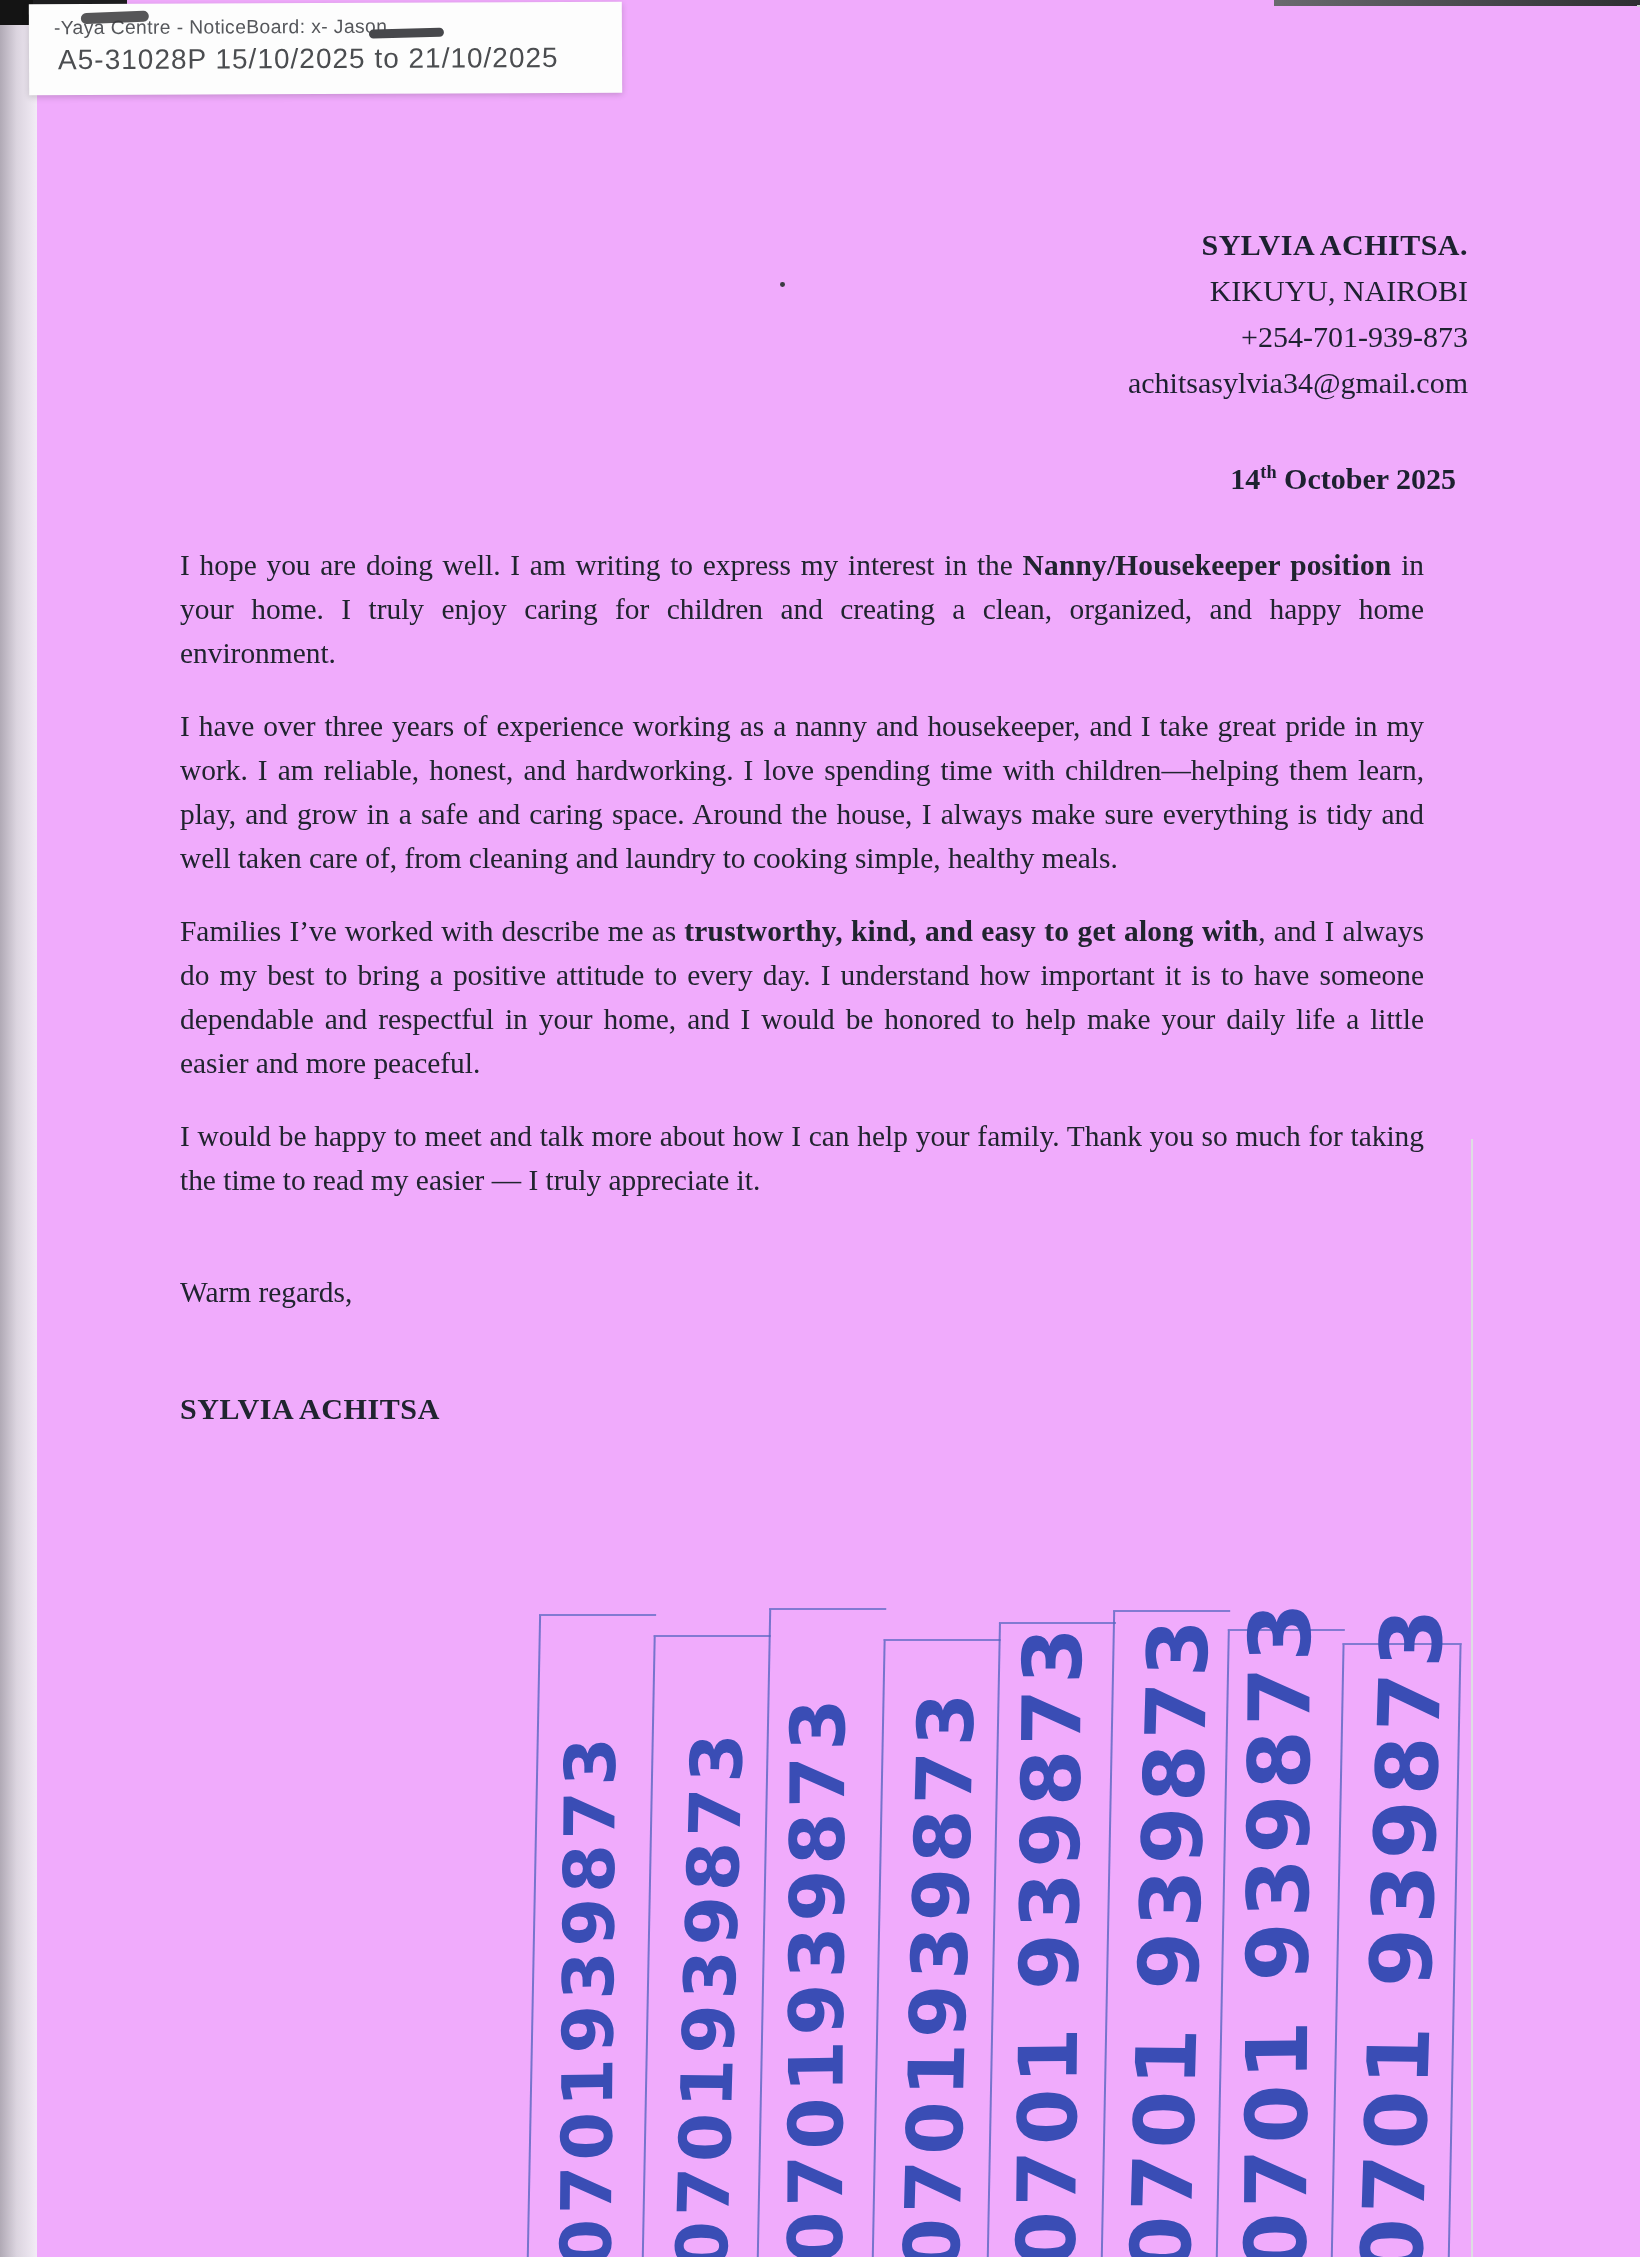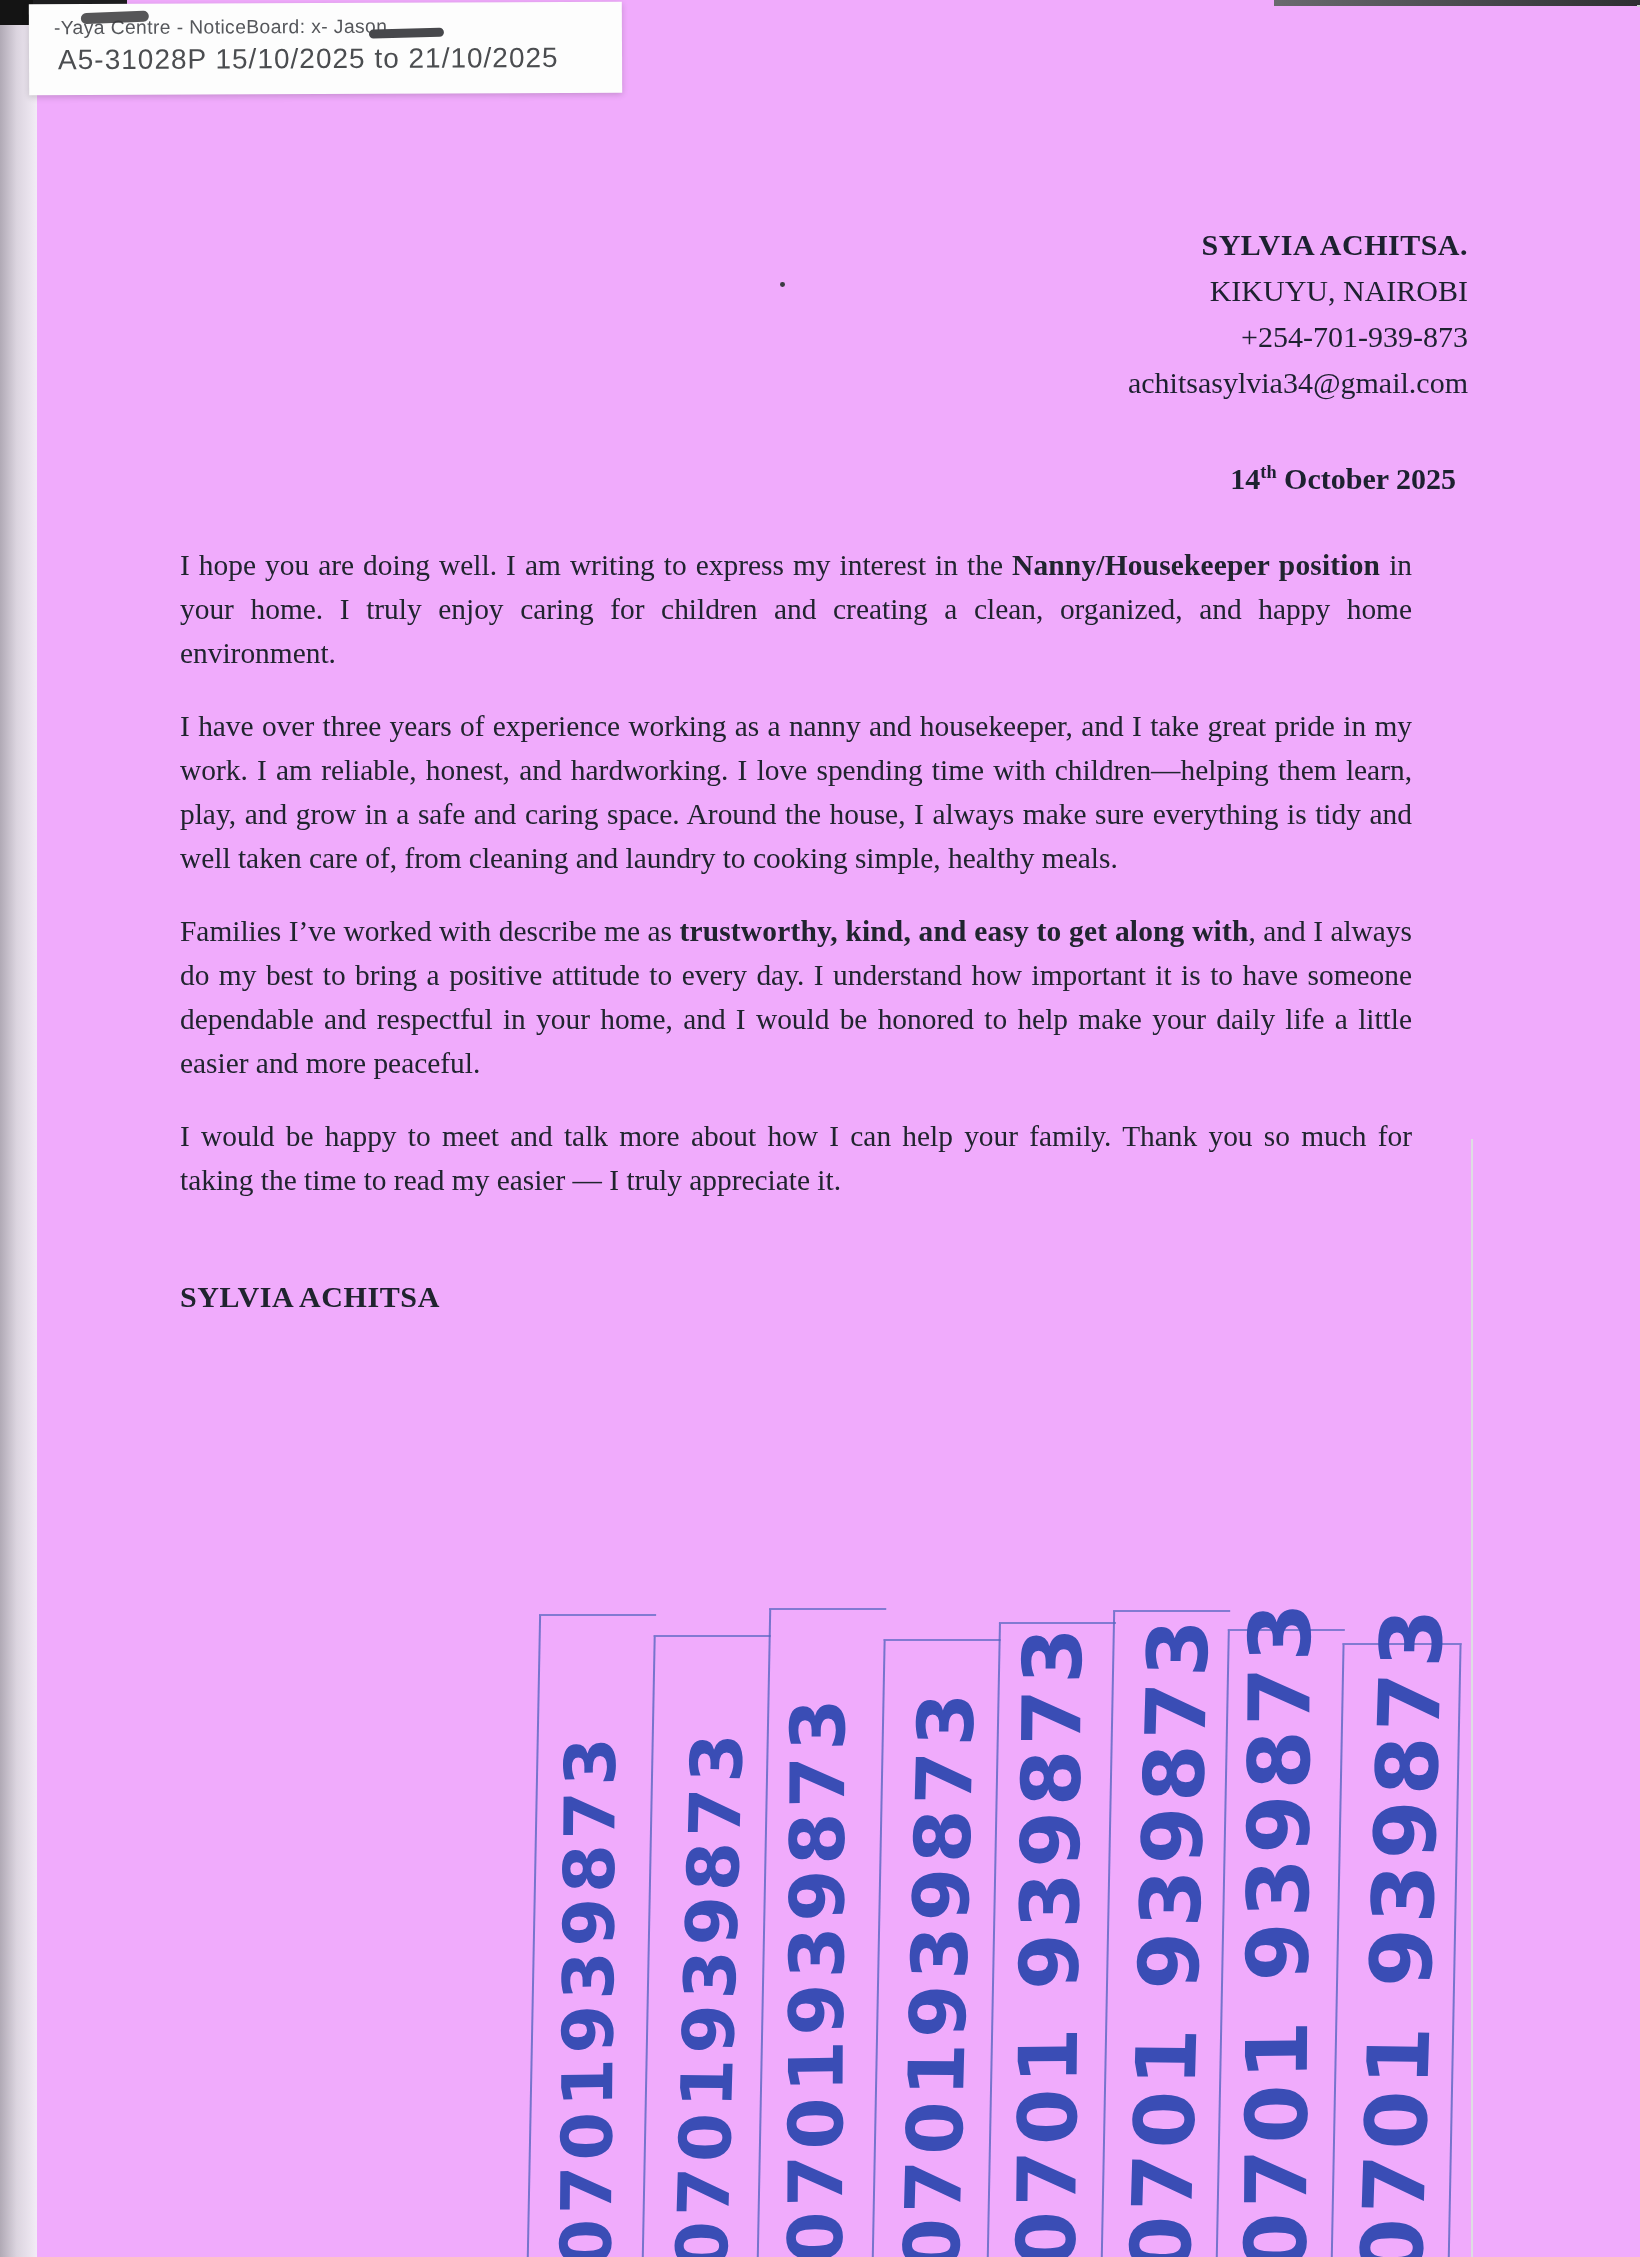--- a/index.html
+++ b/index.html
@@ -39,21 +39,21 @@
   .header-name { font-weight:bold; letter-spacing:0.5px; }
   .artifact-dot { position:absolute; left:-348px; top:60px; width:4.8px; height:4.8px;
     border-radius:50%; background:#3a3a42; }
   .date-line { position:absolute; top:462px; right:232px; font-size:30px; font-weight:bold; color:#1d2130; }
   .date-line sup { font-size:18.3px; }
 
   
   .letter-body { position:absolute; left:180px; top:543px; width:1244px;
     font-size:29.4px; line-height:44px; color:#20242f; }
   .salutation { font-weight:bold; margin:0 0 31px 0; }
-  .letter-body p { margin:0 12px 29px 0; text-align:justify; }
+  .letter-body p { margin:0 0 29px 0; text-align:justify; }
   .letter-body b { letter-spacing:0.2px; }
   .closing { margin-top:68px; }
   .signature { margin-top:73px; font-weight:bold; letter-spacing:0.6px; font-size:30px; }
 
   
   .strips { position:absolute; left:533px; top:1610px; width:925px; height:647px;
     transform:skewX(-1.1deg); }
   .strip { position:absolute; bottom:0; width:115px;
     border-left:2.4px solid rgba(84,101,192,.78); border-top:2.4px solid rgba(84,101,192,.7); }
   .strip:last-child { border-right:2.4px solid rgba(84,101,192,.78); }
@@ -105,20 +105,21 @@
   <div class="letter-body">
 
     <p><span>I hope you are doing well. I am writing to express my interest in the </span><b>Nanny/Housekeeper position</b><span> in your home. I truly enjoy caring for children and creating a clean, organized, and happy home environment.</span></p>
 
     <p>I have over three years of experience working as a nanny and housekeeper, and I take great pride in my work. I am reliable, honest, and hardworking. I love spending time with children—helping them learn, play, and grow in a safe and caring space. Around the house, I always make sure everything is tidy and well taken care of, from cleaning and laundry to cooking simple, healthy meals.</p>
 
     <p><span>Families I’ve worked with describe me as </span><b>trustworthy, kind, and easy to get along with</b><span>, and I always do my best to bring a positive attitude to every day. I understand how important it is to have someone dependable and respectful in your home, and I would be honored to help make your daily life a little easier and more peaceful.</span></p>
 
     <p>I would be happy to meet and talk more about how I can help your family. Thank you so much for taking the time to read my easier — I truly appreciate it.</p>
 
+    <div class="closing">Warm regards,</div>
     <div class="signature">SYLVIA ACHITSA</div>
   </div>
 
   <div class="strips">
     <div class="strip s1">
       <span class="num">0701939873</span>
       </div>
     <div class="strip s2">
       <span class="num">0701939873</span>
       </div>

